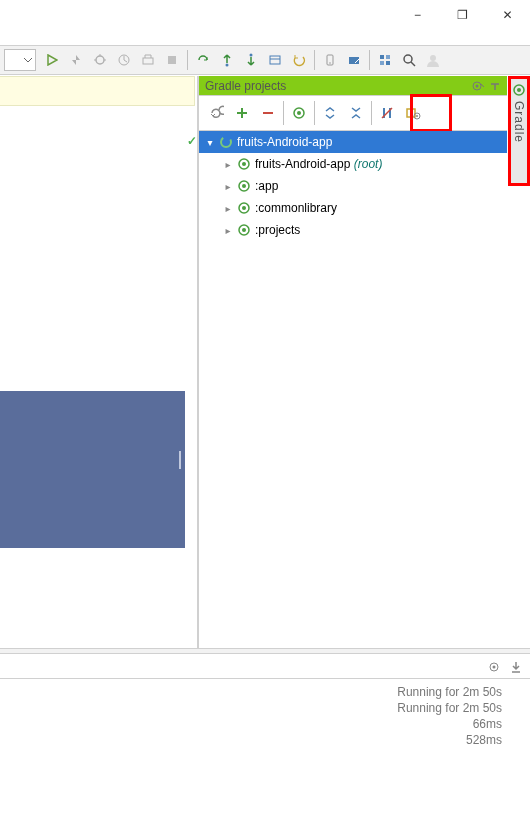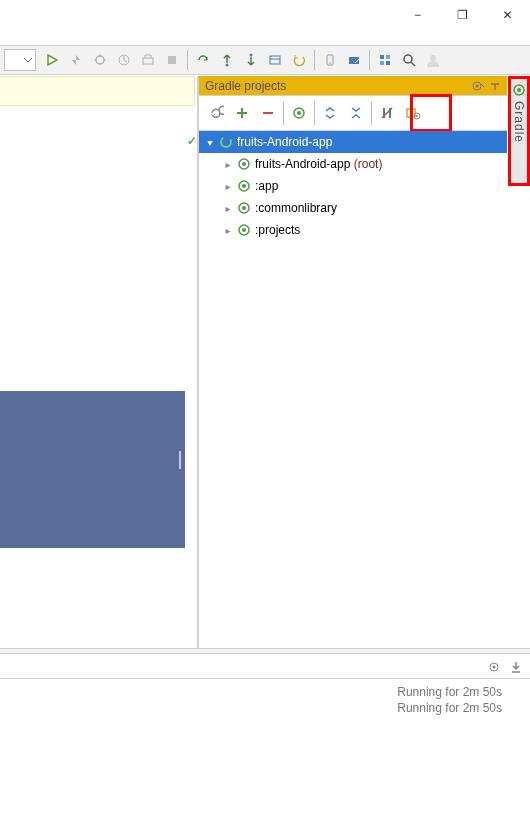--- a/index.html
+++ b/index.html
@@ -12,38 +12,38 @@
 .tb-item { width: 22px; height: 22px; display: flex; align-items: center; justify-content: center; margin: 0 1px; }
 .tb-sep { width: 1px; height: 20px; background: #c0c0c0; margin: 0 3px; }
 .dropdown-box { width: 32px; height: 22px; border: 1px solid #c0c0c0; background: #fff; display: flex; align-items: center; justify-content: flex-end; padding-right: 3px; margin-right: 4px; }
 
 .left-area { position: absolute; top: 76px; left: 0; width: 195px; height: 572px; }
 .yellow-bar { height: 30px; background: #fffde2; border: 1px solid #e8e8c0; border-left: none; }
 .blue-block { position: absolute; top: 315px; left: 0; width: 185px; height: 157px; background: #5a6d9b; }
 .blue-block::after { content: ""; position: absolute; right: 4px; top: 60px; width: 2px; height: 18px; background: #c0c8dd; }
 
 .gradle-panel { position: absolute; top: 76px; left: 197px; width: 310px; height: 572px; border-left: 2px solid #d0d0d0; background: #fff; }
-.gradle-header { height: 20px; background: #eab308; border-bottom: 1px solid #d0d0d0; display: flex; align-items: center; padding: 0 6px; color: #555; }
+.gradle-header { height: 20px; background: #84cc16; border-bottom: 1px solid #d0d0d0; display: flex; align-items: center; padding: 0 6px; color: #555; }
 .gradle-header-title { flex: 1; }
 .gradle-header-icons { display: flex; gap: 4px; align-items: center; }
 
 .gradle-toolbar { height: 35px; border-bottom: 1px solid #d0d0d0; display: flex; align-items: center; padding: 0 4px; position: relative; }
 .gtb-item { width: 26px; height: 26px; display: flex; align-items: center; justify-content: center; }
 .gtb-sep { width: 1px; height: 24px; background: #c0c0c0; margin: 0 2px; }
 .red-box { position: absolute; left: 211px; top: -2px; width: 42px; height: 38px; border: 3px solid #ff0000; pointer-events: none; }
 
 .tree { padding-top: 0; }
 .tree-row { height: 22px; display: flex; align-items: center; padding-left: 2px; white-space: nowrap; }
 .tree-row.selected { background: #2f79d4; color: #fff; }
 .tree-row .indent { display: inline-block; }
 .tree-arrow { width: 14px; text-align: center; color: #888; font-size: 10px; }
 .tree-row.selected .tree-arrow { color: #fff; }
 .tree-icon { width: 18px; display: flex; align-items: center; justify-content: center; }
 .tree-label { padding-left: 2px; }
-.dim { color: #7f1d1d; }
+.dim { color: #0f766e; font-style: italic; }
 .checkmark { position: absolute; left: -14px; color: #4caf50; font-weight: bold; }
 
 .right-tab { position: absolute; top: 76px; right: 0; width: 22px; height: 110px; background: #e8e8e8; border: 3px solid #ff0000; display: flex; flex-direction: column; align-items: center; padding-top: 4px; }
 .right-tab-text { writing-mode: vertical-rl; color: #555; margin-top: 4px; letter-spacing: 1px; }
 
 .bottom-divider { position: absolute; top: 648px; left: 0; right: 0; height: 6px; border-top: 1px solid #d0d0d0; border-bottom: 1px solid #d0d0d0; background: #f2f2f2; }
 .bottom-bar { position: absolute; top: 655px; left: 0; right: 0; height: 24px; border-bottom: 1px solid #d0d0d0; display: flex; align-items: center; justify-content: flex-end; padding-right: 8px; gap: 8px; background: #fff; }
 
 .status-area { position: absolute; top: 680px; left: 16px; right: 0; padding: 4px 28px 4px 4px; text-align: right; color: #777; line-height: 16px; }
 .status-area div { height: 16px; }
@@ -326,13 +326,15 @@
   <span>
       <svg width="12" height="12">
         <path d="M6 1 L6 8 M3 5 L6 8 L9 5 M2 11 L10 11" fill="none" stroke="#888" stroke-width="1.5"></path>
       </svg>
     </span>
 </div>
 
 <div class="status-area">
   <div>Running for 2m 50s</div>
   <div>Running for 2m 50s</div>
+  <div>66ms</div>
+  <div>528ms</div>
 </div>
 
 </body></html>

